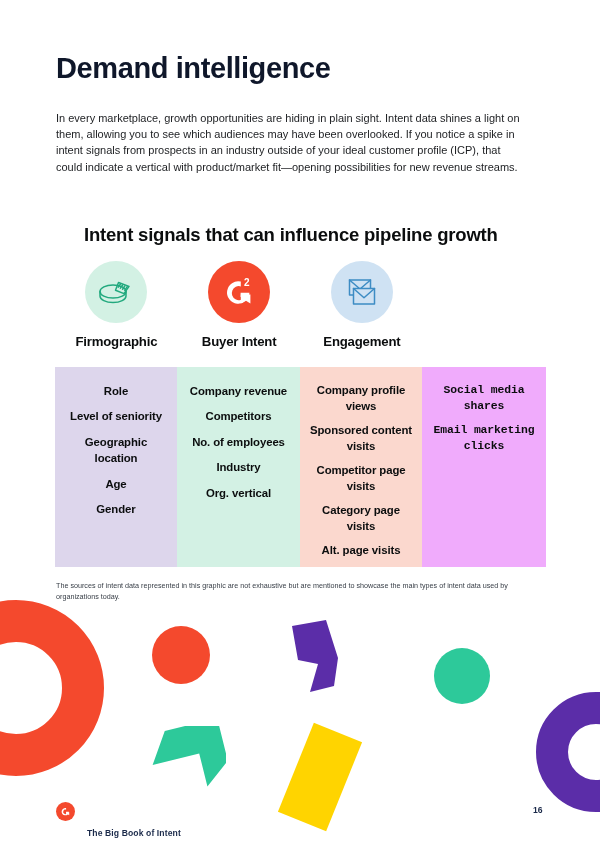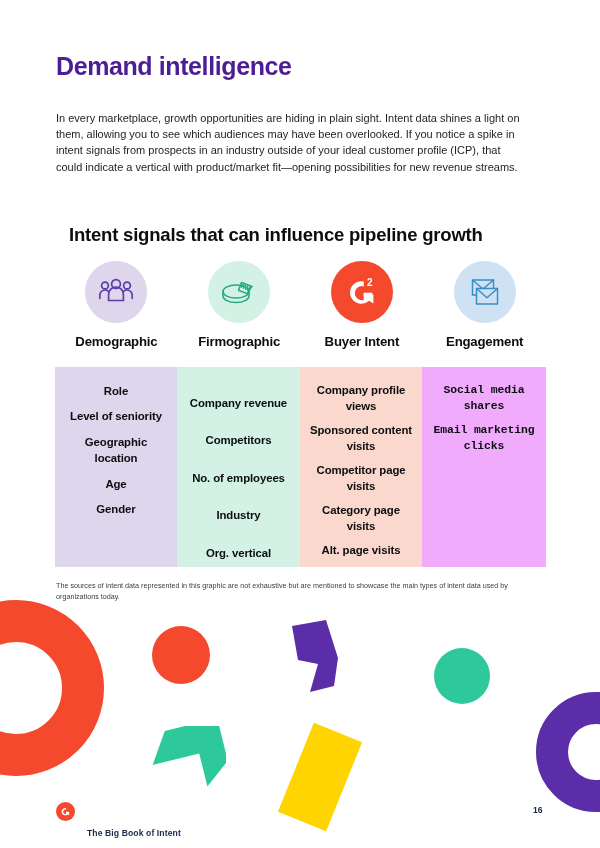--- a/index.html
+++ b/index.html
@@ -58,38 +58,38 @@
     border-radius: 50%;
     border: 32px solid #5B2DA8;
   }
 
   
   .content { position: relative; z-index: 2; }
 
   .page-title {
     position: absolute;
     left: 56px; top: 52px;
-    font-size: 25px;
+    font-size: 29px;
     font-weight: bold;
     letter-spacing: -0.4px;
-    color: #4c1d95;
+    color: #0f172a;
   }
 
   .intro {
     position: absolute;
     left: 56px; top: 110px;
     width: 472px;
     font-size: 11px;
     line-height: 16.2px;
     color: #1C1E21;
   }
 
   .graphic-title {
     position: absolute;
-    left: 69px; top: 224px;
+    left: 84px; top: 224px;
     width: 472px;
     font-size: 18.5px;
     font-weight: bold;
     letter-spacing: -0.2px;
     color: #0B0D0E;
   }
 
   
   .icon-row {
     position: absolute;
@@ -141,21 +141,21 @@
   .tcell {
     font-size: 11.4px;
     font-weight: bold;
     line-height: 16.5px;
     color: #0B0D0E;
     text-align: center;
     padding: 3.5px 2px;
     letter-spacing: -0.1px;
   }
   .tcol-0 .tcell { padding: 4.5px 2px; }
-  .tcol-1 .tcell { padding: 4.5px 2px; margin-top: 12px; }
+  .tcol-1 .tcell { padding: 4.5px 2px; }
 
   .footnote {
     position: absolute;
     left: 56px; top: 580px;
     width: 484px;
     font-size: 7.2px;
     line-height: 11px;
     color: #3A4049;
   }
 
@@ -210,35 +210,20 @@
   <div class="content">
 
     <h1 class="page-title">Demand intelligence</h1>
 
     <p class="intro">In every marketplace, growth opportunities are hiding in plain sight. Intent data shines a light on them, allowing you to see which audiences may have been overlooked. If you notice a spike in intent signals from prospects in an industry outside of your ideal customer profile (ICP), that could indicate a vertical with product/market fit—opening possibilities for new revenue streams.</p>
 
     <h2 class="graphic-title">Intent signals that can influence pipeline growth</h2>
 
     <div class="icon-row">
 
-      <div class="icon-col">
-        <div class="icon-badge" style="background:#DDD6EC">
-          <span>
-            <svg width="34" height="30" viewBox="0 0 34 30" fill="none" stroke="#5B3FA8" stroke-width="1.7" stroke-linecap="round" stroke-linejoin="round">
-              <circle cx="6" cy="8.5" r="3.4"></circle>
-              <path d="M0.8 21.5 v-3.3 a5.2 5.2 0 0 1 5.2-5.2 a5.2 5.2 0 0 1 4 1.9"></path>
-              <circle cx="28" cy="8.5" r="3.4"></circle>
-              <path d="M33.2 21.5 v-3.3 a5.2 5.2 0 0 0 -5.2-5.2 a5.2 5.2 0 0 0 -4 1.9"></path>
-              <circle cx="17" cy="7" r="4.4"></circle>
-              <path d="M9.6 23.5 v-6.1 a7.4 7.4 0 0 1 7.4-7.4 a7.4 7.4 0 0 1 7.4 7.4 v6.1 z"></path>
-            </svg>
-          </span>
-        </div>
-        <div class="icon-label">Demographic</div>
-      </div>
 
       <div class="icon-col">
         <div class="icon-badge" style="background:#D3F1E4">
           <span>
             <svg width="36" height="32" viewBox="0 0 36 32" fill="none" stroke="#22A97E" stroke-width="1.5" stroke-linecap="round" stroke-linejoin="round">
               <ellipse cx="15" cy="15.5" rx="13" ry="6.6"></ellipse>
               <path d="M2 15.5 v4.4 a13 6.6 0 0 0 26 0 v-4.4"></path>
               <path d="M20.5 6.5 L31 10.4 L26 17.6 L17.5 14.2 Z"></path>
               <path d="M22.3 8.2 L20.3 11.1 M24.6 9.0 L22.4 12.2 M26.9 9.9 L24.6 13.2 M29.2 10.7 L26.8 14.3"></path>
             </svg>

